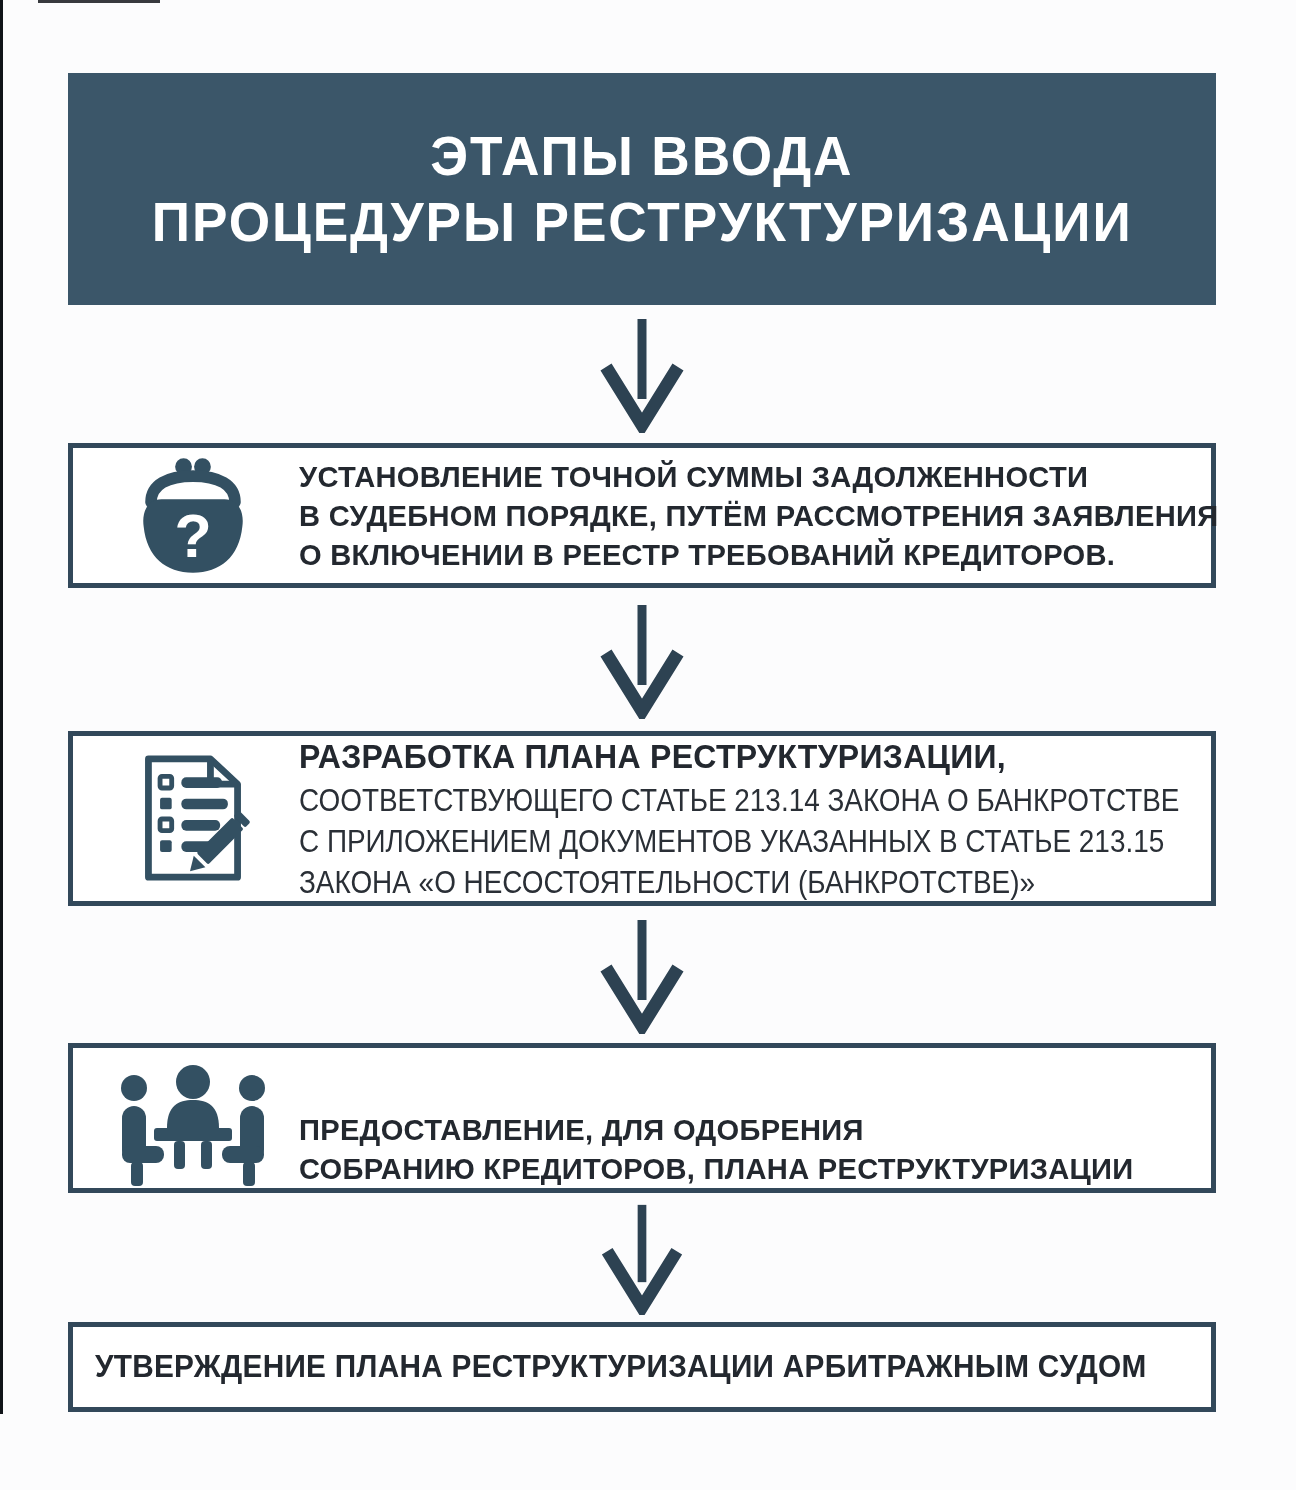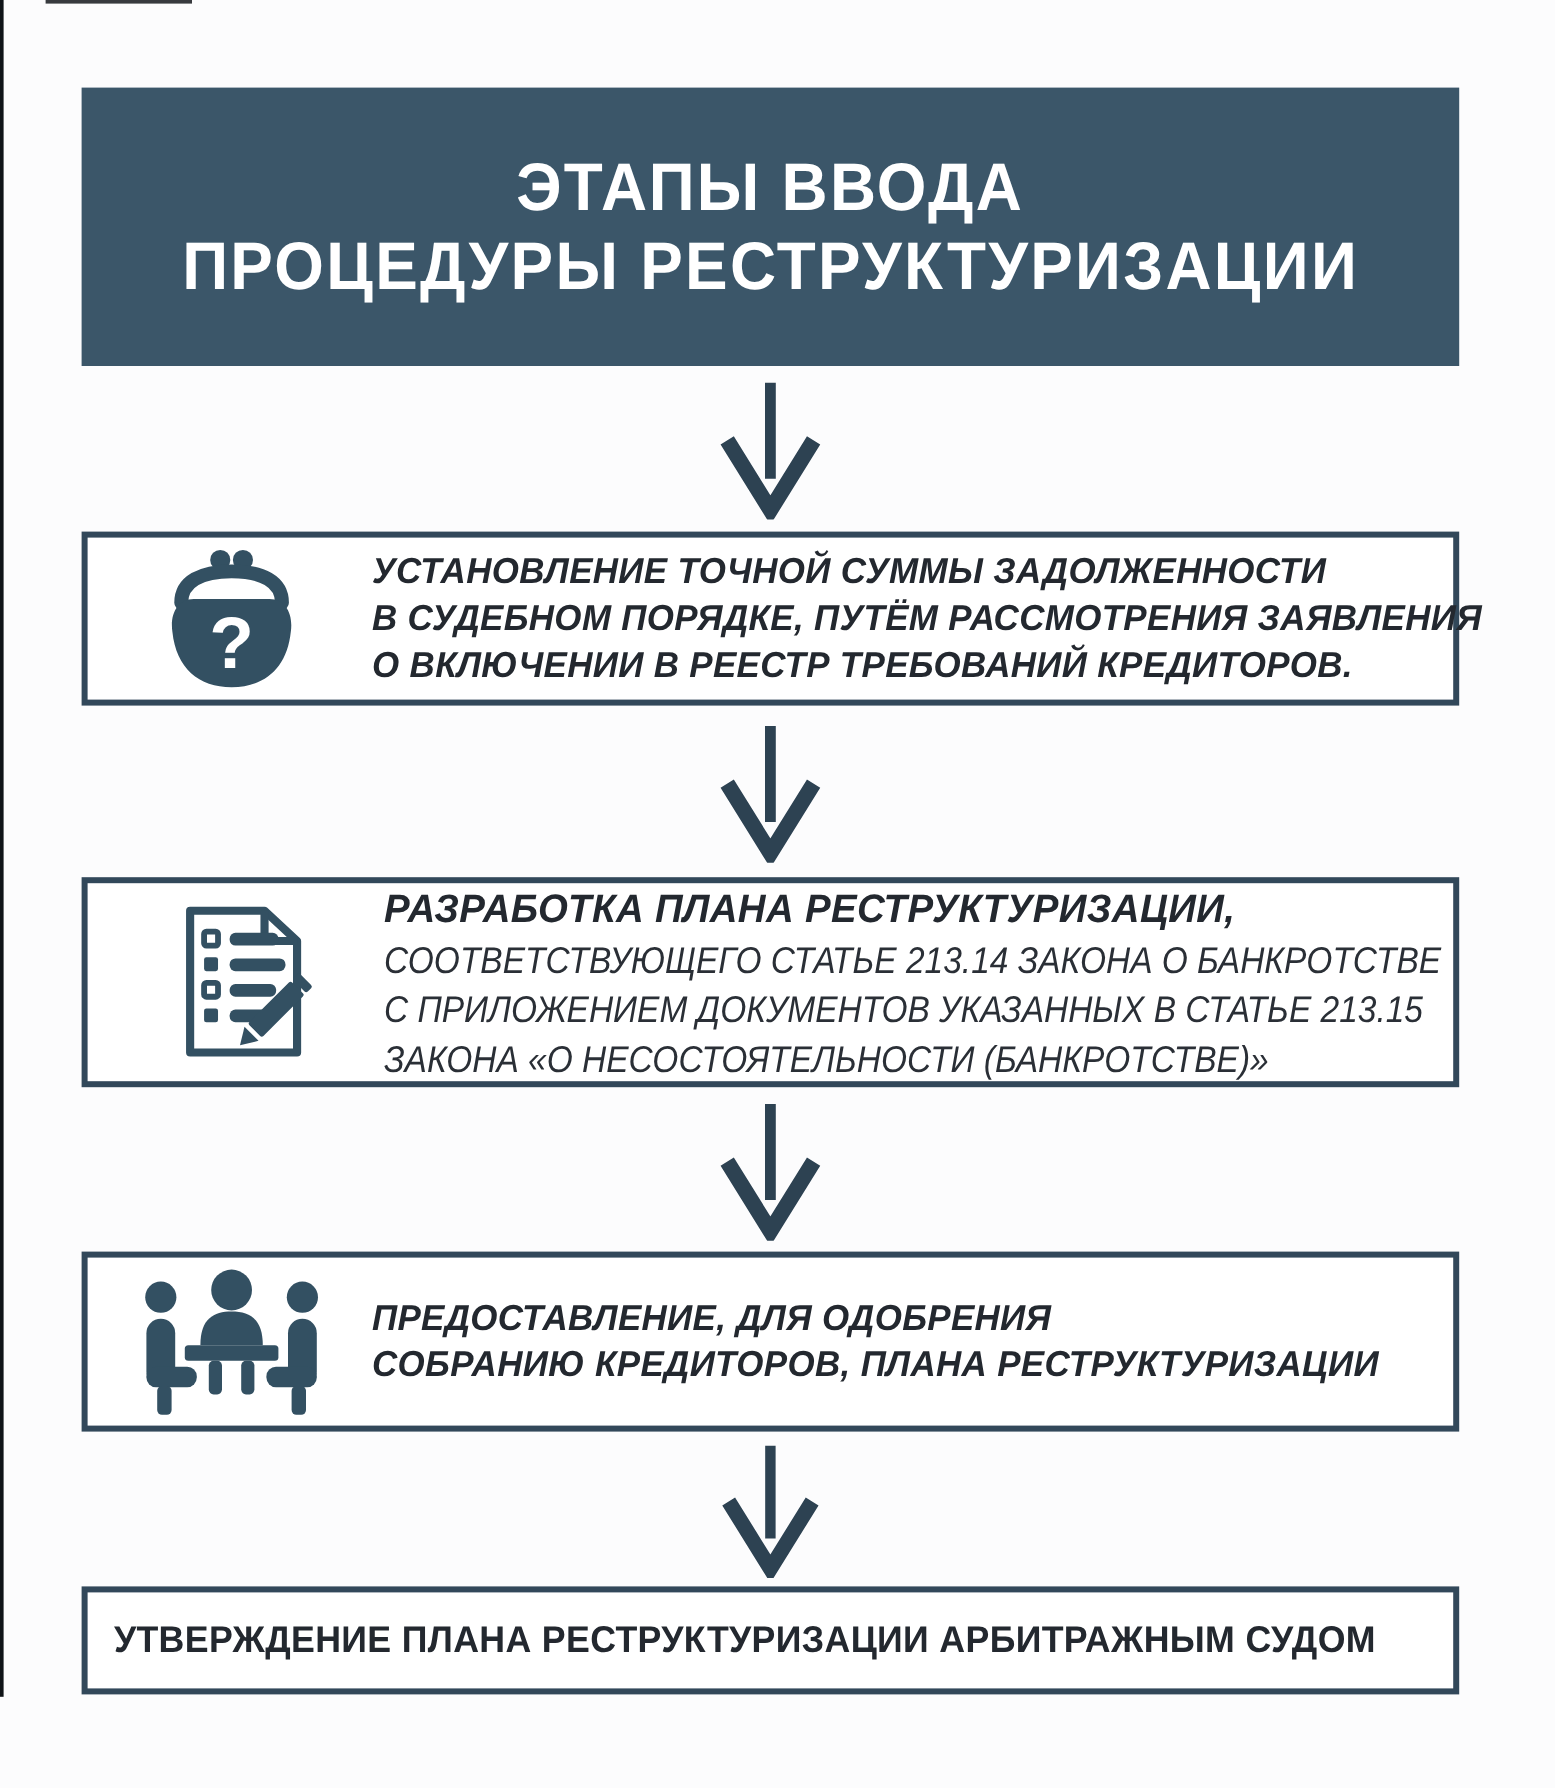--- a/index.html
+++ b/index.html
@@ -46,30 +46,30 @@
   .gap3 { height:137px; }
   .gap4 { height:129px; }
   .step-box {
     margin-left:68px; margin-right:80px;
     background:#ffffff;
     border:5px solid #32485a;
     display:flex;
     align-items:center;
   }
   .h1 { height:145px; }
-  .h2 { height:175px;padding-left:10px; }
-  .h3 { height:150px; }
+  .h2 { height:175px; }
+  .h3 { height:150px;align-items:flex-end; }
   .h4 { height:90px; justify-content:flex-start; }
   .icon-cell {
     flex: 0 0 auto;
     display:flex; align-items:center; justify-content:center;
     margin-left:40px;
     width:160px;
   }
-  .text-cell { margin-left:37px;font-style:italic; }
+  .text-cell { margin-left:26px; }
   .line { color:#23282f; white-space:nowrap; }
   .line.bold {
     font-weight:bold;
     font-size:30px;
     line-height:39px;
     letter-spacing:0.3px;
     transform: scaleX(0.97);
     transform-origin:left center;
   }
   .line.bold-lg {

